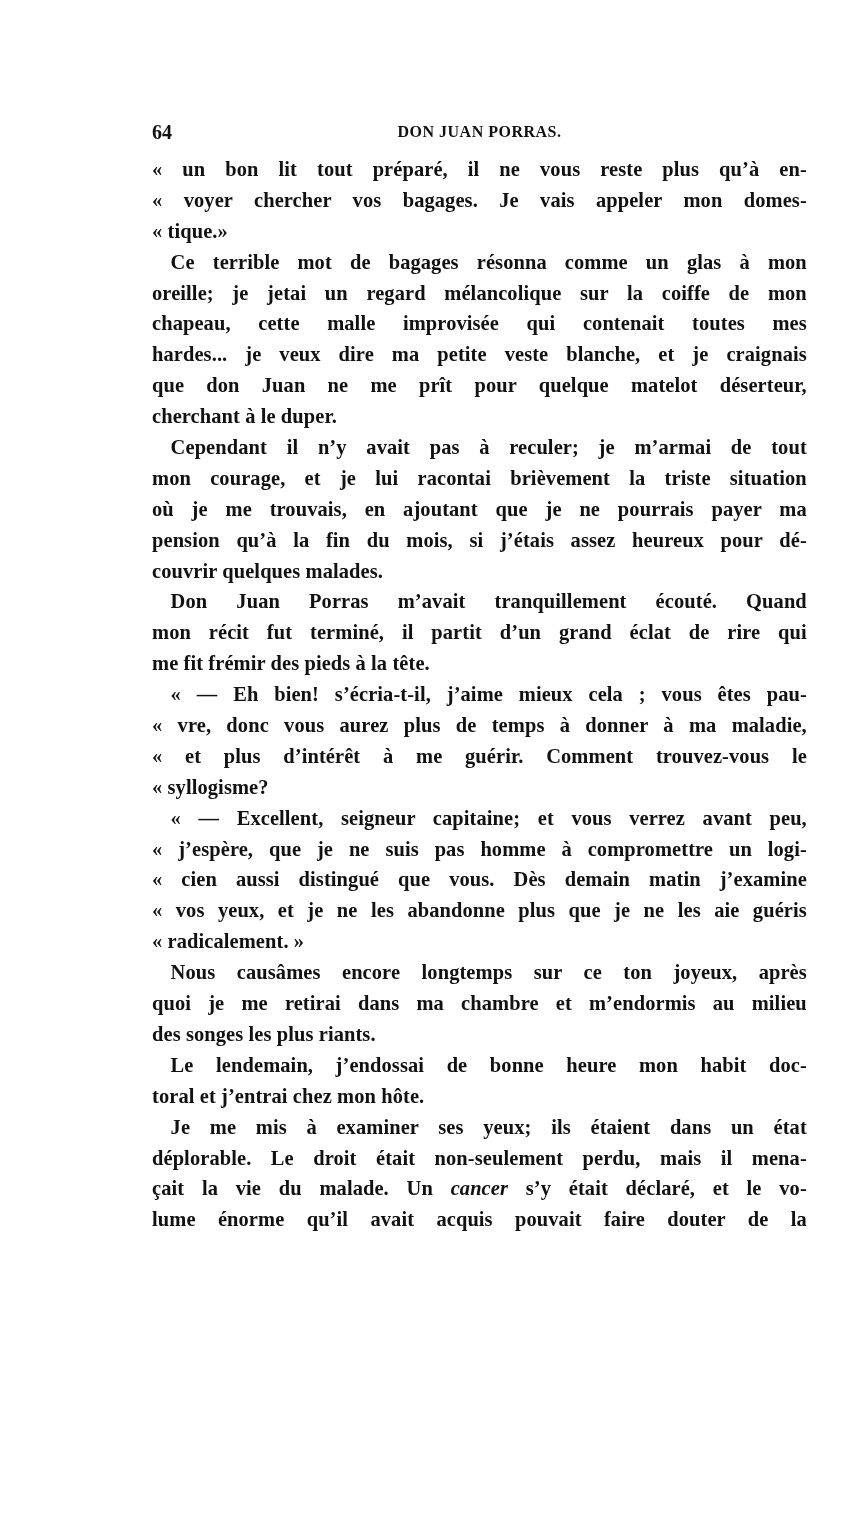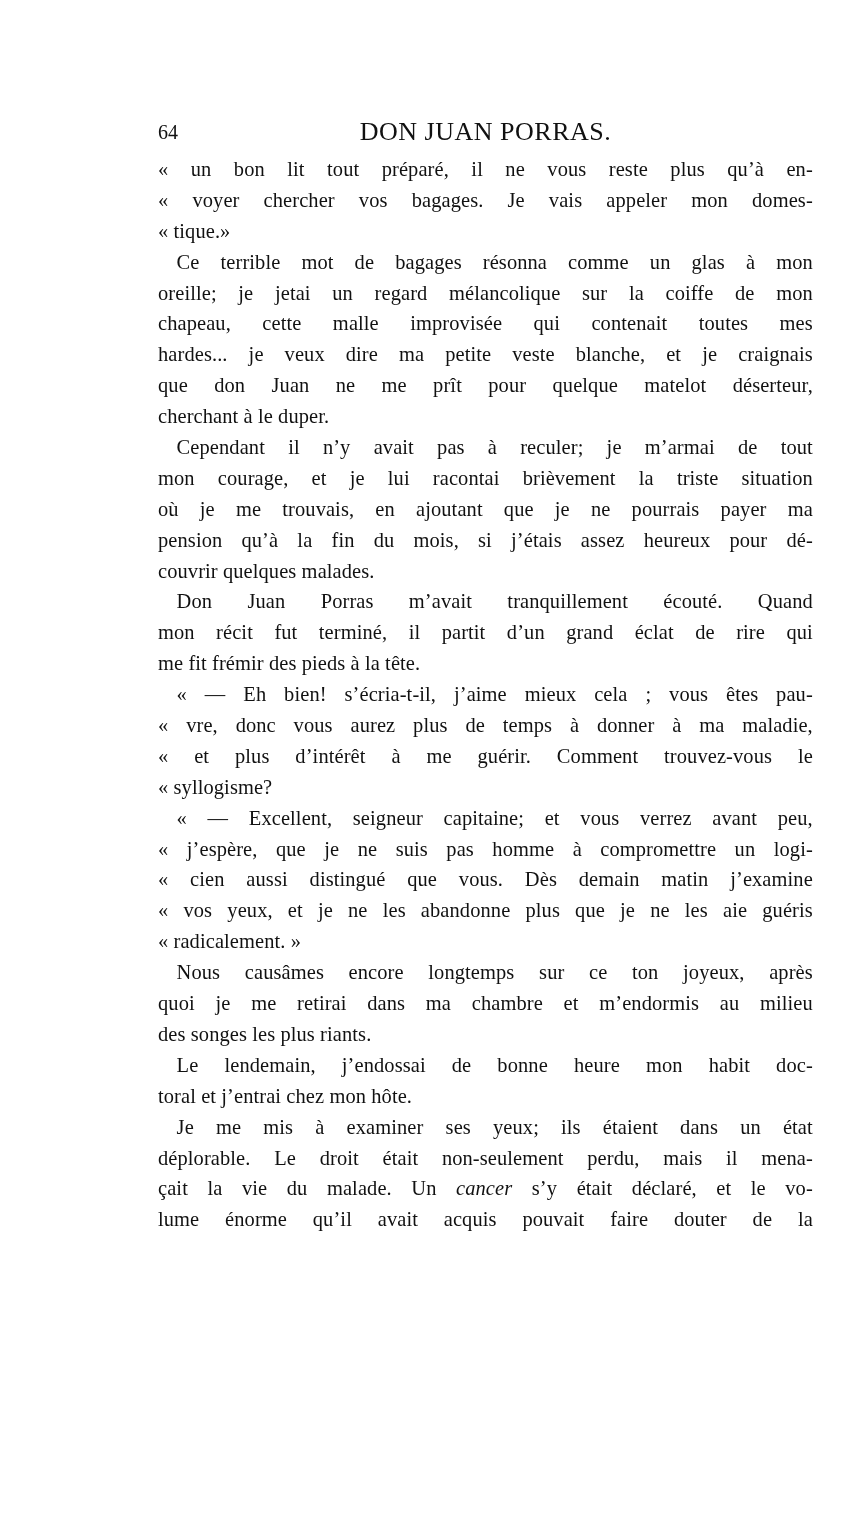--- a/index.html
+++ b/index.html
@@ -10,44 +10,45 @@
     body {
       width: 856px;
       height: 1530px;
       position: relative;
       overflow: hidden;
       font-family: "Liberation Serif", "DejaVu Serif", serif;
       color: #111111;
     }
     .page {
       position: absolute;
-      left: 158px;
+      left: 152px;
       top: 118px;
       width: 655px;
+      font-weight: bold;
     }
     .running-head {
       position: relative;
       height: 28px;
       font-size: 20px;
       line-height: 28px;
       margin-bottom: 8px;
     }
     .page-number {
       position: absolute;
       left: 0;
       top: 0;
     }
     .running-title {
       position: absolute;
       left: 0;
       right: 0;
       text-align: center;
       letter-spacing: 0.5px;
       font-variant: small-caps;
-      font-size: 26px;
+      font-size: 16px;
     }
     .text-line {
       display: block;
       height: 30.9px;
       font-size: 22px;
       line-height: 30.9px;
       white-space: nowrap;
       text-align: justify;
       text-align-last: justify;
       letter-spacing: 0.1px;

